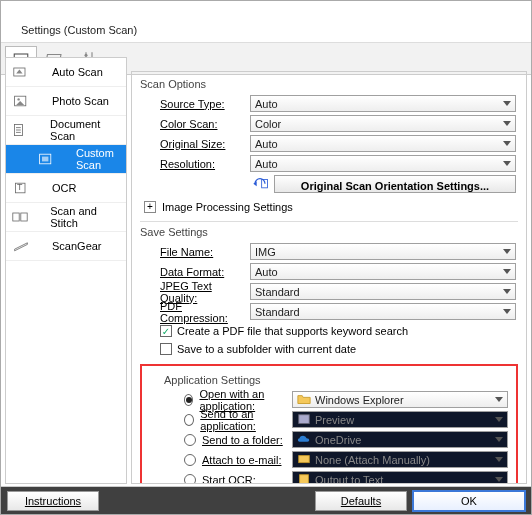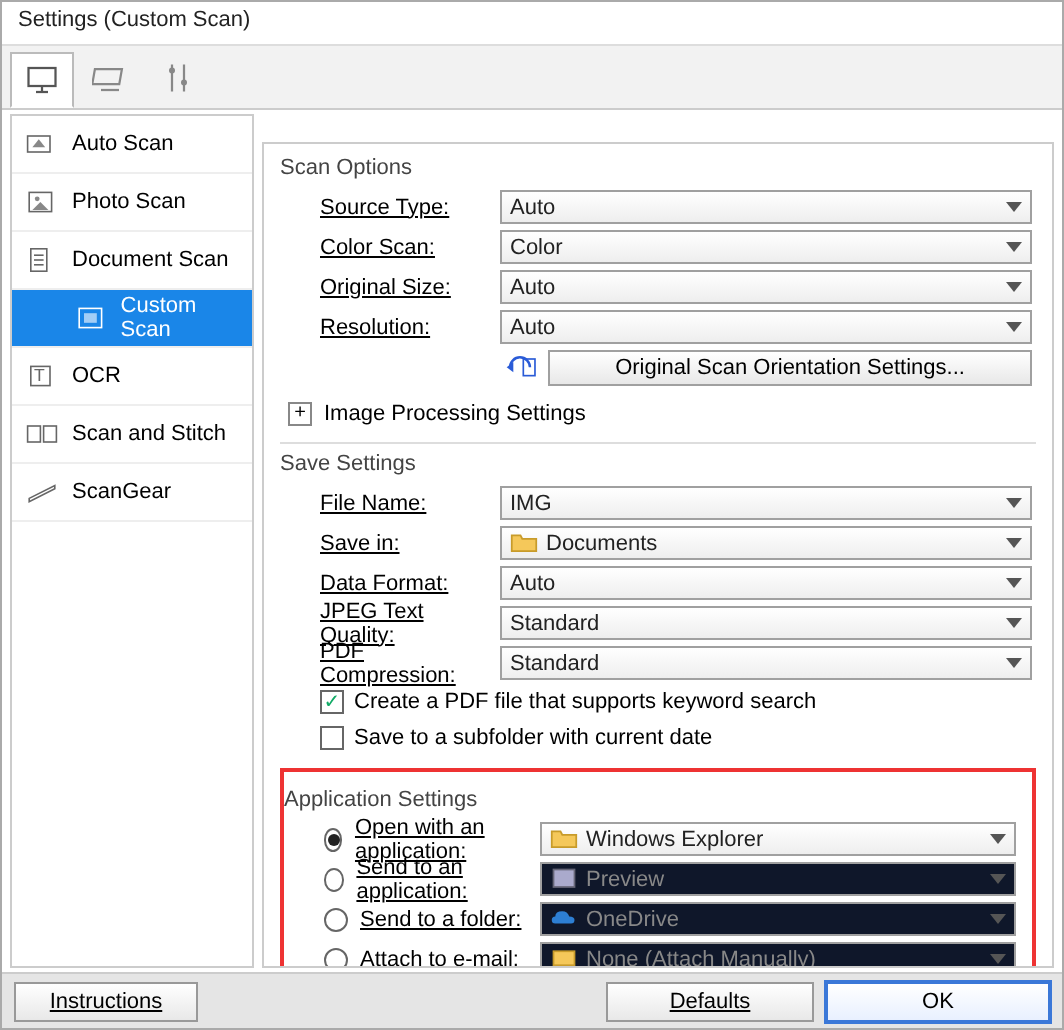--- a/index.html
+++ b/index.html
@@ -1,48 +1,48 @@
 <!DOCTYPE html>
 <html><head>
 <meta charset="utf-8">
 <style>
   * { box-sizing: border-box; margin: 0; padding: 0; font-family: "Segoe UI", Tahoma, sans-serif; font-size: 11px; }
   body { background: #fff; width: 532px; height: 515px; border: 1px solid #aaa; overflow: hidden; position: relative; }
-  .titlebar { height: 22px; padding: 3px 8px; color: #222; border-bottom: 1px solid #ddd; }
+  .titlebar { height: 22px; padding: 3px 20px; color: #222; border-bottom: 1px solid #ddd; margin-top: 20px; }
   .toolbar { height: 32px; background: #f2f2f2; border-bottom: 1px solid #ccc; display: flex; align-items: center; padding: 0 4px; }
   .toolbar-btn { width: 32px; height: 28px; display:flex; align-items:center; justify-content:center; margin-right:2px; border:1px solid transparent; }
   .toolbar-btn.active { border:1px solid #bbb; background:#fff; border-bottom:1px solid #fff; position:relative; top:1px; }
   .toolbar svg { width:18px; height:18px; }
   .main { position:absolute; top:54px; bottom:28px; left:0; right:0; display:flex; }
   .sidebar { width:122px; border:1px solid #ccc; margin:2px 0 2px 4px; background:#fff; }
-  .side-item { display:flex; align-items:center; height:29px; padding:0 6px; border-bottom:1px solid #eee; cursor:pointer; }
+  .side-item { display:flex; align-items:center; height:29px; padding:0 6px; border-bottom:1px solid #eee; cursor:pointer;gap:16px; }
   .side-item.selected { background:#1a86e8; color:#fff;padding-left:32px; }
   .side-icon { width:18px; height:16px; margin-right:6px; display:flex; align-items:center; justify-content:center; }
   .side-icon svg { width:16px; height:14px; }
   .content { flex:1; margin:16px 4px 2px 4px; border:1px solid #ccc; overflow-y:scroll; padding:4px 8px 8px 8px; position:relative; }
   .group-title { color:#444; margin:2px 0 4px 0; }
   .row { display:flex; align-items:center; height:19px; margin-bottom:1px; }
   .row .lbl { width:110px; padding-left:20px; }
   .row .lbl2 { width:128px; padding-left:20px; display:flex; align-items:center; }
   .select { flex:1; height:17px; border:1px solid #a0a0a0; background:linear-gradient(#fff,#eee); display:flex; align-items:center; padding:0 4px; position:relative; margin-right:2px; color:#222;}
   .select.disabled { color:#888; background:#0f172a;}
   .select::after { content:""; position:absolute; right:4px; top:5px; width:0;height:0;border-left:4px solid transparent;border-right:4px solid transparent;border-top:5px solid #555; }
-  .wide-btn { height:18px; border:1px solid #a0a0a0; background:linear-gradient(#fff,#e8e8e8); display:flex; align-items:center; justify-content:center; flex:1; margin-right:2px; }
+  .wide-btn { height:18px; border:1px solid #a0a0a0; background:linear-gradient(#fff,#e8e8e8); display:flex; align-items:flex-end; justify-content:center; flex:1; margin-right:2px;font-weight:bold; }
   .expand-row { display:flex; align-items:center; padding-left:4px; height:20px; margin:4px 0; }
   .plusbox { width:12px;height:12px;border:1px solid #888; display:flex;align-items:center;justify-content:center;margin-right:6px; font-size:10px; line-height:10px;}
   hr.sep { border:none; border-top:1px solid #ddd; margin:4px 0; }
   .chk { width:12px;height:12px;border:1px solid #666;margin-right:5px;display:inline-flex;align-items:center;justify-content:center;font-size:10px;color:#1a6; }
   .radio { width:12px;height:12px;border:1px solid #666;border-radius:50%;margin-right:6px;display:inline-flex;align-items:center;justify-content:center; }
   .radio.checked::after { content:"";width:6px;height:6px;background:#222;border-radius:50%; }
-  .app-section { border:2px solid #e33; padding:6px 6px 8px 0; margin-top:6px; }
-  .footer { position:absolute; bottom:0; left:0; right:0; height:28px; background:#e5e5e5; border-top:1px solid #ccc; display:flex; align-items:center; padding:0 6px; }
+  .app-section { border:2px solid #e33; padding:6px 6px 8px 22px; margin-top:6px; }
+  .footer { position:absolute; bottom:0; left:0; right:0; height:28px; background:#404040; border-top:1px solid #ccc; display:flex; align-items:center; padding:0 6px; }
   .footer .fbtn { height:20px; border:1px solid #999; background:linear-gradient(#fff,#e8e8e8); display:flex;align-items:center;justify-content:center; }
   .footer .fbtn.instructions { width:92px; }
   .footer .spacer { flex:1; }
-  .footer .fbtn.defaults { width:104px; margin-right:6px;}
+  .footer .fbtn.defaults { width:92px; margin-right:6px;}
   .footer .fbtn.ok { width:112px; border:1px solid #3b78d8; outline:1px solid #3b78d8; background:linear-gradient(#fff,#e8f0ff);}
   .rot-icon { width:20px; height:14px; margin-right:4px; color:#2a5bd7;}
   .linklike { color:#000; text-decoration:underline; }
   .select .pre-icon { width:14px; height:12px; margin-right:4px; display:flex; align-items:center; justify-content:center;}
   .chkrow { padding-left:20px; display:flex; align-items:center; height:18px; }
 </style>
 </head>
 <body>
 
 <div class="titlebar">Settings (Custom Scan)</div>
@@ -188,31 +188,20 @@
 
     <div class="group-title">Save Settings</div>
 
     <div class="row">
       <div class="lbl linklike">File Name:</div>
       <div class="select">
           <span>IMG</span>
         </div>
     </div>
     <div class="row">
-      <div class="lbl linklike">Save in:</div>
-      <div class="select">
-        <span class="pre-icon">
-            <svg viewBox="0 0 16 14">
-              <path d="M1,3 L6,3 L7,5 L15,5 L15,12 L1,12 Z" fill="#f5c85a" stroke="#c89b2a"></path>
-            </svg>
-          </span>
-        <span>Documents</span>
-      </div>
-    </div>
-    <div class="row">
       <div class="lbl linklike">Data Format:</div>
       <div class="select">
           <span>Auto</span>
         </div>
     </div>
     <div class="row">
       <div class="lbl linklike">JPEG Text Quality:</div>
       <div class="select">
           <span>Standard</span>
         </div>

